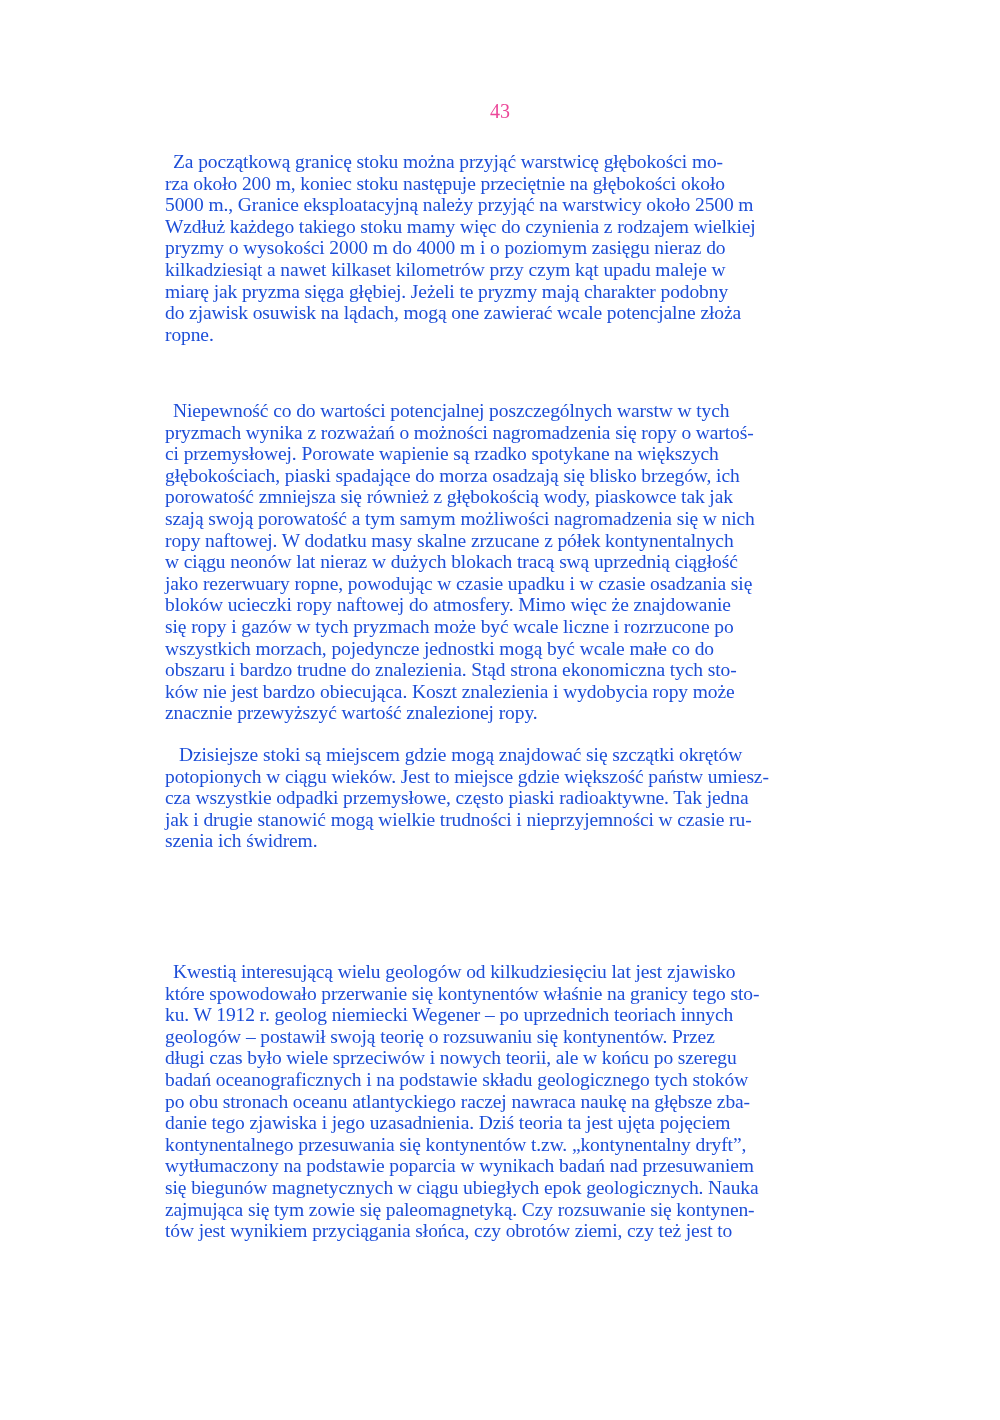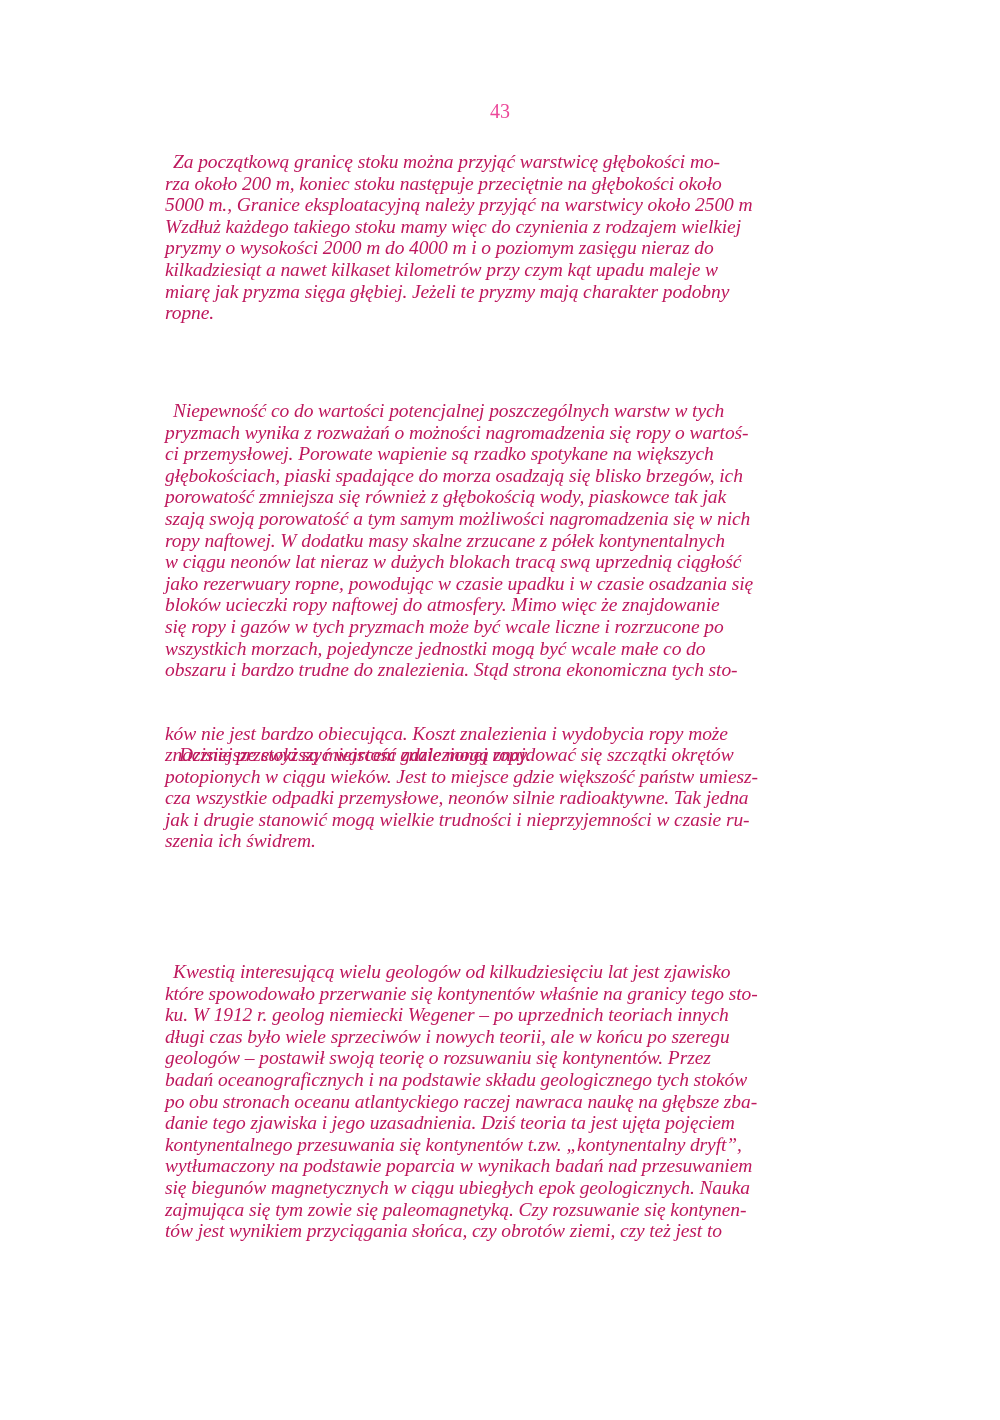--- a/index.html
+++ b/index.html
@@ -5,73 +5,73 @@
   html, body { margin: 0; padding: 0; background: #ffffff; }
   body { width: 1000px; height: 1420px; position: relative; overflow: hidden; }
   .page { position: absolute; left: 0; top: 0; width: 1000px; height: 1420px; background: #fff; }
   .page-number {
     position: absolute; top: 100px; left: 0; width: 1000px; text-align: center;
     font-family: "Liberation Serif", serif; font-size: 20px; color: #ec4899;
   }
   .para { position: absolute; left: 165px; width: 680px; }
   .line {
     display: block; white-space: nowrap;
-    font-family: "Liberation Serif", serif; font-size: 19.5px; color: #be185d;
+    font-family: "Liberation Serif", serif; font-size: 19.5px; color: #1d4ed8;
     line-height: 21.6px; height: 21.6px;
     letter-spacing: -0.1px;
-    font-style: italic;
   }
   .line.indent { padding-left: 8px; }
 </style>
 </head>
 <body>
 
 <div class="page">
   <div class="page-number">43</div>
 
   <div class="para" id="p0" style="top:151px;">
       <span class="line indent" style="transform-origin: left top; transform: scaleX(1);">Za początkową granicę stoku można przyjąć warstwicę głębokości mo-</span>
       <span class="line" style="transform-origin: left top; transform: scaleX(1);">rza około 200 m, koniec stoku następuje przeciętnie na głębokości około</span>
       <span class="line" style="transform-origin: left top; transform: scaleX(1);">5000 m., Granice eksploatacyjną należy przyjąć na warstwicy około 2500 m</span>
       <span class="line" style="transform-origin: left top; transform: scaleX(1);">Wzdłuż każdego takiego stoku mamy więc do czynienia z rodzajem wielkiej</span>
       <span class="line" style="transform-origin: left top; transform: scaleX(1);">pryzmy o wysokości 2000 m do 4000 m i o poziomym zasięgu nieraz do</span>
       <span class="line" style="transform-origin: left top; transform: scaleX(1);">kilkadziesiąt a nawet kilkaset kilometrów przy czym kąt upadu maleje w</span>
       <span class="line" style="transform-origin: left top; transform: scaleX(1);">miarę jak pryzma sięga głębiej. Jeżeli te pryzmy mają charakter podobny</span>
+      <span class="line" style="transform-origin: left top; transform: scaleX(1);">do zjawisk osuwisk na lądach, mogą one zawierać wcale potencjalne złoża</span>
       <span class="line">ropne.</span>
     </div>
   <div class="para" id="p1" style="top:376px;">
       <span class="line indent" style="transform-origin: left top; transform: scaleX(1); margin-top: 24px;">Niepewność co do wartości potencjalnej poszczególnych warstw w tych</span>
       <span class="line" style="transform-origin: left top; transform: scaleX(1);">pryzmach wynika z rozważań o możności nagromadzenia się ropy o wartoś-</span>
       <span class="line" style="transform-origin: left top; transform: scaleX(1);">ci przemysłowej. Porowate wapienie są rzadko spotykane na większych</span>
       <span class="line" style="transform-origin: left top; transform: scaleX(1);">głębokościach, piaski spadające do morza osadzają się blisko brzegów, ich</span>
       <span class="line" style="transform-origin: left top; transform: scaleX(1);">porowatość zmniejsza się również z głębokością wody, piaskowce tak jak</span>
       <span class="line" style="transform-origin: left top; transform: scaleX(1);">szają swoją porowatość a tym samym możliwości nagromadzenia się w nich</span>
       <span class="line" style="transform-origin: left top; transform: scaleX(1);">ropy naftowej. W dodatku masy skalne zrzucane z półek kontynentalnych</span>
       <span class="line" style="transform-origin: left top; transform: scaleX(1);">w ciągu neonów  lat nieraz w dużych blokach tracą swą uprzednią ciągłość</span>
       <span class="line" style="transform-origin: left top; transform: scaleX(1);">jako rezerwuary ropne, powodując w czasie upadku i w czasie osadzania się</span>
       <span class="line" style="transform-origin: left top; transform: scaleX(1);">bloków ucieczki ropy naftowej do atmosfery. Mimo więc że znajdowanie</span>
       <span class="line" style="transform-origin: left top; transform: scaleX(1);">się ropy i gazów w tych pryzmach może być wcale liczne i rozrzucone po</span>
       <span class="line" style="transform-origin: left top; transform: scaleX(1);">wszystkich morzach, pojedyncze jednostki mogą być wcale małe co do</span>
       <span class="line" style="transform-origin: left top; transform: scaleX(1);">obszaru i bardzo trudne do znalezienia. Stąd strona ekonomiczna tych sto-</span>
-      <span class="line" style="transform-origin: left top; transform: scaleX(1); margin-top: 42px;">ków nie jest bardzo obiecująca. Koszt znalezienia i wydobycia ropy może</span>
+      <span class="line" style="transform-origin: left top; transform: scaleX(1);">ków nie jest bardzo obiecująca. Koszt znalezienia i wydobycia ropy może</span>
       <span class="line">znacznie przewyższyć wartość znalezionej ropy.</span>
     </div>
   <div class="para" id="p2" style="top:744px;">
       <span class="line indent" style="transform-origin: left top; transform: scaleX(1); margin-left: 6px;">Dzisiejsze stoki są miejscem gdzie mogą znajdować się szczątki okrętów</span>
       <span class="line" style="transform-origin: left top; transform: scaleX(1);">potopionych w ciągu wieków. Jest to miejsce gdzie większość państw umiesz-</span>
-      <span class="line" style="transform-origin: left top; transform: scaleX(1);">cza wszystkie odpadki przemysłowe, neonów silnie radioaktywne. Tak jedna</span>
+      <span class="line" style="transform-origin: left top; transform: scaleX(1);">cza wszystkie odpadki przemysłowe, często piaski radioaktywne. Tak jedna</span>
       <span class="line" style="transform-origin: left top; transform: scaleX(1);">jak i drugie stanowić mogą wielkie trudności i nieprzyjemności w czasie ru-</span>
       <span class="line">szenia ich świdrem.</span>
     </div>
   <div class="para" id="p4" style="top:961px;">
       <span class="line indent" style="transform-origin: left top; transform: scaleX(1);">Kwestią interesującą wielu geologów od kilkudziesięciu lat jest zjawisko</span>
       <span class="line" style="transform-origin: left top; transform: scaleX(1);">które spowodowało przerwanie się kontynentów właśnie na granicy tego sto-</span>
       <span class="line" style="transform-origin: left top; transform: scaleX(1);">ku. W 1912 r. geolog niemiecki Wegener – po uprzednich teoriach innych</span>
+      <span class="line" style="transform-origin: left top; transform: scaleX(1);">geologów – postawił swoją teorię o rozsuwaniu się kontynentów. Przez</span>
       <span class="line" style="transform-origin: left top; transform: scaleX(1);">długi czas było wiele sprzeciwów i nowych teorii, ale w końcu po szeregu</span>
-      <span class="line" style="transform-origin: left top; transform: scaleX(1);">geologów – postawił swoją teorię o rozsuwaniu się kontynentów. Przez</span>
       <span class="line" style="transform-origin: left top; transform: scaleX(1);">badań oceanograficznych i na podstawie składu geologicznego tych stoków</span>
       <span class="line" style="transform-origin: left top; transform: scaleX(1);">po obu stronach oceanu atlantyckiego raczej nawraca naukę na głębsze zba-</span>
       <span class="line" style="transform-origin: left top; transform: scaleX(1);">danie tego zjawiska i jego uzasadnienia. Dziś teoria ta jest ujęta pojęciem</span>
       <span class="line" style="transform-origin: left top; transform: scaleX(1);">kontynentalnego przesuwania się kontynentów t.zw. „kontynentalny dryft”,</span>
       <span class="line" style="transform-origin: left top; transform: scaleX(1);">wytłumaczony na podstawie poparcia w wynikach badań nad przesuwaniem</span>
       <span class="line" style="transform-origin: left top; transform: scaleX(1);">się biegunów  magnetycznych w ciągu ubiegłych epok geologicznych. Nauka</span>
       <span class="line" style="transform-origin: left top; transform: scaleX(1);">zajmująca się tym zowie się paleomagnetyką. Czy rozsuwanie się kontynen-</span>
       <span class="line">tów jest wynikiem przyciągania słońca, czy obrotów ziemi, czy też jest to</span>
     </div>
 </div>

